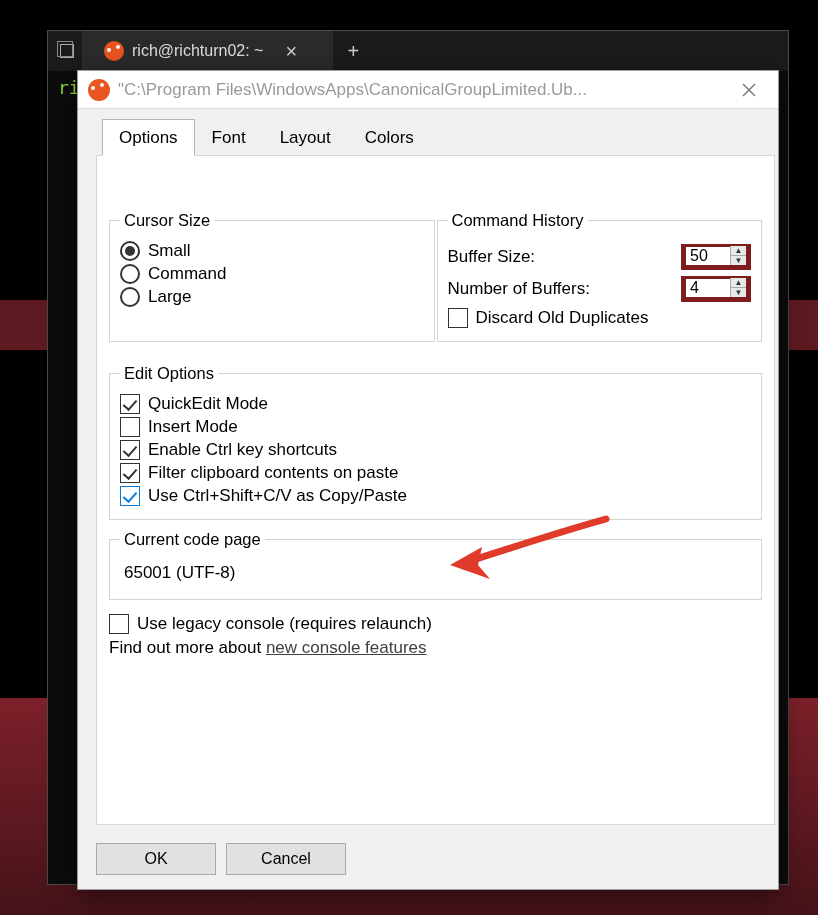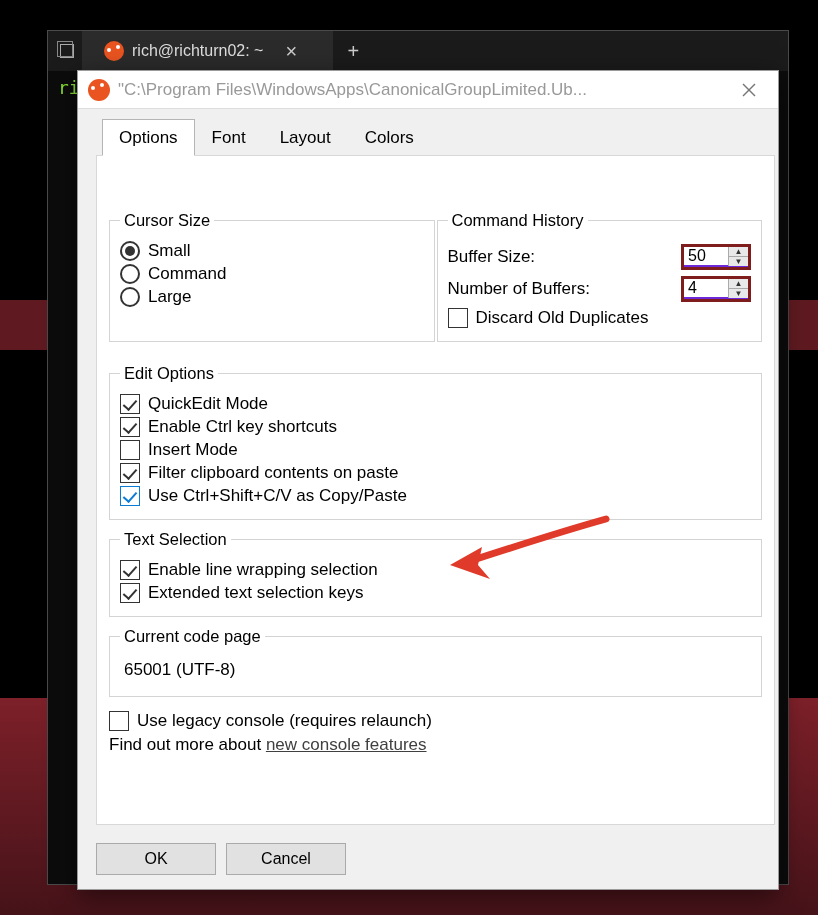--- a/index.html
+++ b/index.html
@@ -208,22 +208,22 @@
   .field-row {
     display: flex;
     align-items: center;
     justify-content: space-between;
     margin: 6px 0;
     font-size: 17px;
     gap:10px;
   }
   .spinner {
     display: flex;
-    align-items: flex-start;
-    border: 3px solid #7f1d1d;
+    align-items: flex-end;
+    border: 5px solid #7f1d1d;
     background: #6d28d9;
     height: 26px;
     width: 70px;
   }
   .spinner input {
     border: none; outline: none;
     width: 44px;
     font-size: 16px;
     padding: 0 4px;
   }
@@ -362,48 +362,37 @@
         </fieldset>
       </div>
 
       <fieldset class="group">
         <legend>Edit Options</legend>
         <div class="check-row">
           <span class="cbox checked"></span>
           <span>QuickEdit Mode</span>
         </div>
         <div class="check-row">
+          <span class="cbox"></span>
+          <span>Insert Mode</span>
+        </div>
+        <div class="check-row">
           <span class="cbox checked"></span>
           <span>Enable Ctrl key shortcuts</span>
         </div>
         <div class="check-row">
-          <span class="cbox"></span>
-          <span>Insert Mode</span>
-        </div>
-        <div class="check-row">
           <span class="cbox checked"></span>
           <span>Filter clipboard contents on paste</span>
         </div>
         <div class="check-row">
           <span class="cbox checked highlight"></span>
           <span>Use Ctrl+Shift+C/V as Copy/Paste</span>
         </div>
       </fieldset>
 
-      <fieldset class="group">
-        <legend>Text Selection</legend>
-        <div class="check-row">
-          <span class="cbox checked"></span>
-          <span>Enable line wrapping selection</span>
-        </div>
-        <div class="check-row">
-          <span class="cbox checked"></span>
-          <span>Extended text selection keys</span>
-        </div>
-      </fieldset>
 
       <fieldset class="group">
         <legend>Current code page</legend>
         <div class="codepage-text">65001 (UTF-8)</div>
       </fieldset>
 
       <div class="bottom-area">
         <div class="check-row">
           <span class="cbox"></span>
           <span>Use legacy console (requires relaunch)</span>

